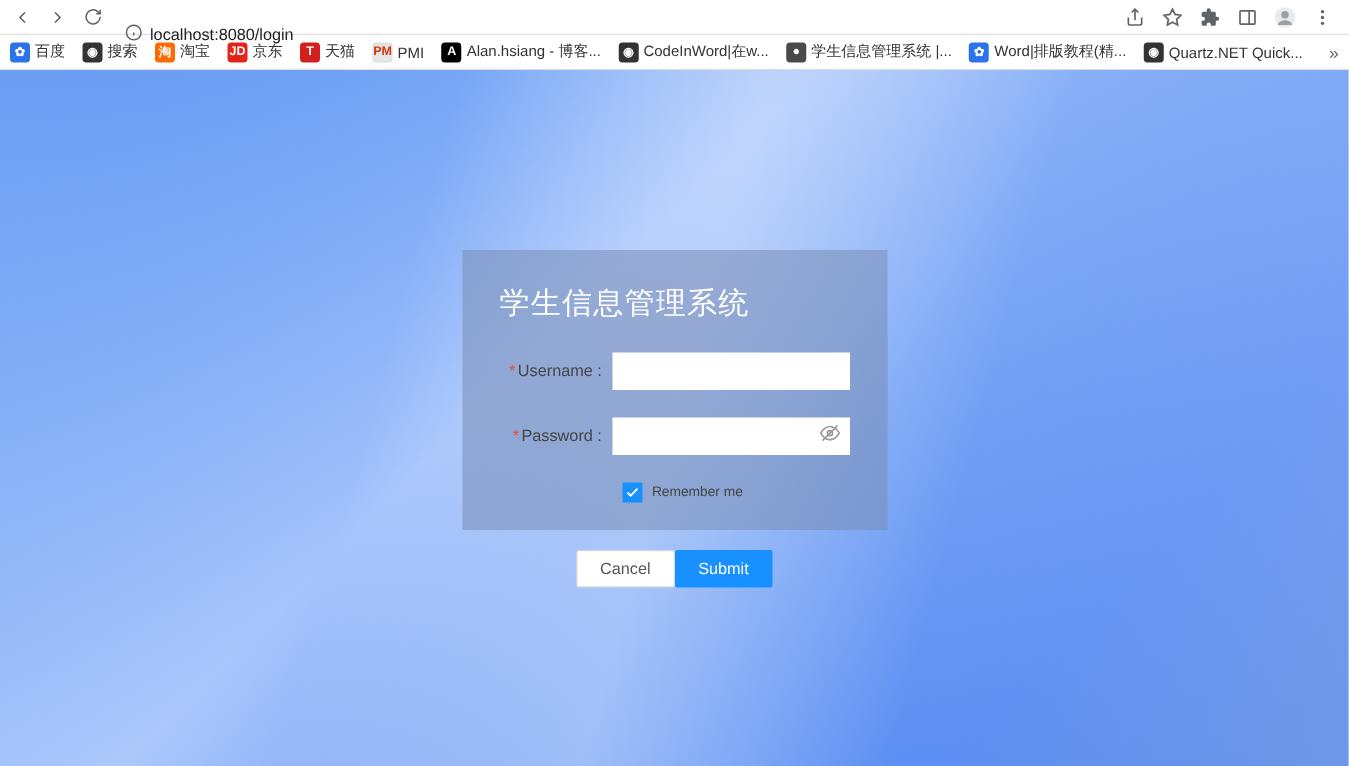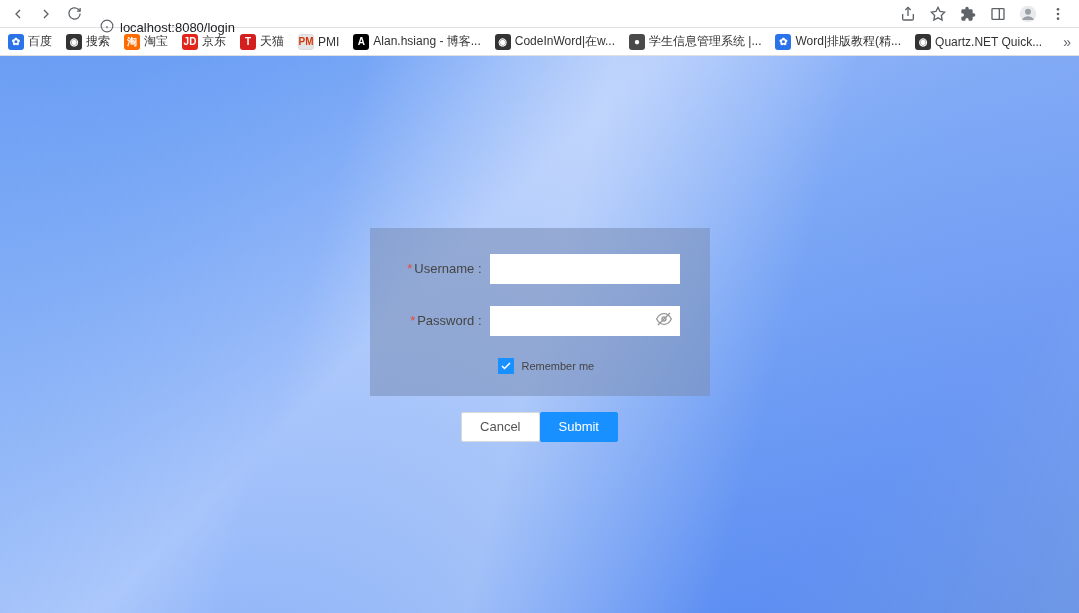--- a/index.html
+++ b/index.html
@@ -155,20 +155,21 @@
     <div class="bookmark">
       <span class="fav" style="background: rgb(51, 51, 51);">◉</span>
       <span>Quartz.NET Quick...</span>
     </div>
     <div class="bookmarks-more">»</div>
   </div>
 
 <div class="content">
   <div class="login-wrap">
     <div class="login-card">
+      <div class="login-title">学生信息管理系统</div>
 
       <div class="form-row">
         <div class="form-label"><span class="req">*</span><span>Username :</span></div>
         <div class="form-input-wrap">
           <input class="form-input" type="text" style="">
         </div>
       </div>
 
       <div class="form-row">
         <div class="form-label"><span class="req">*</span><span>Password :</span></div>

